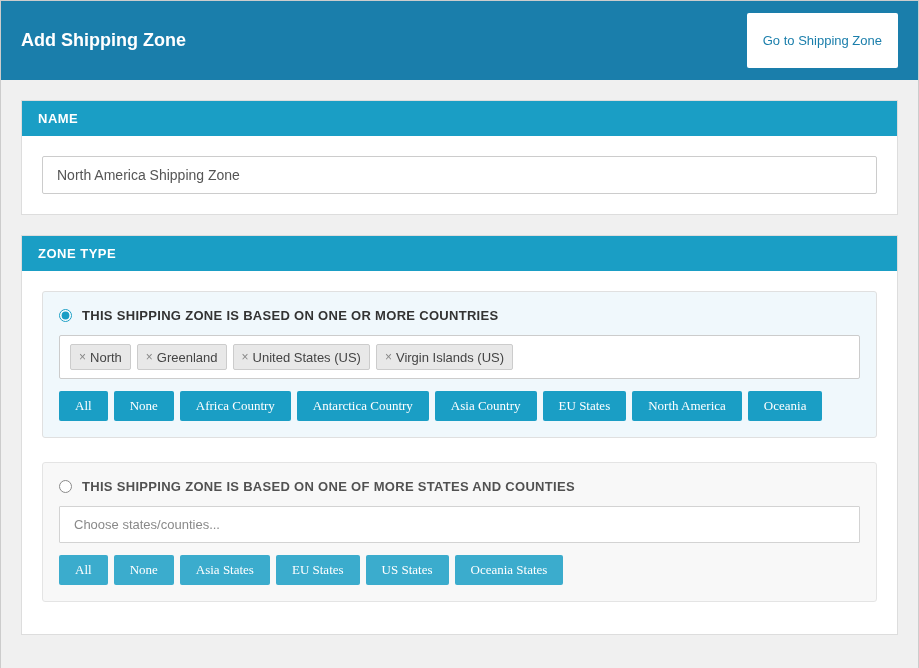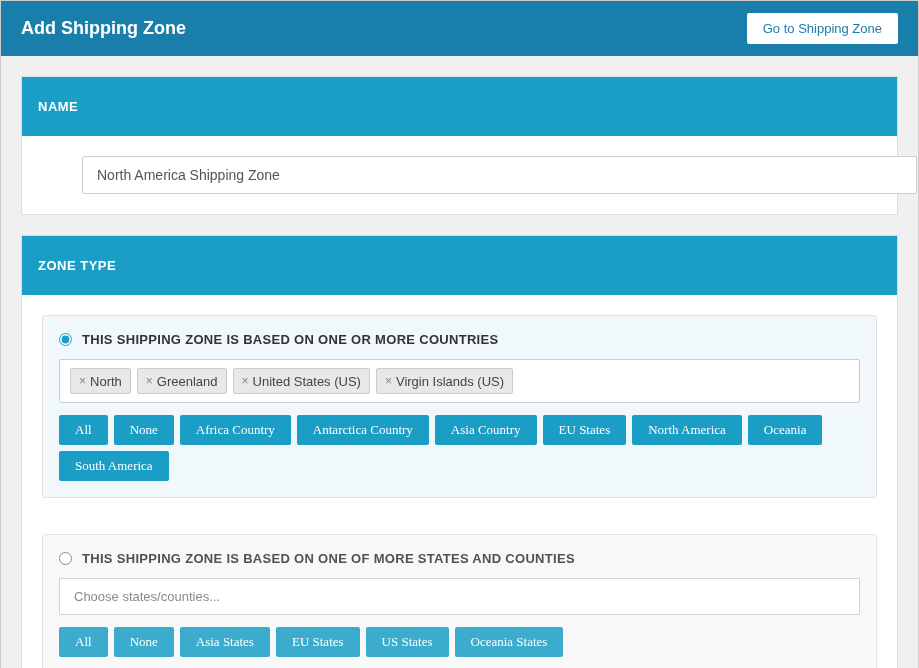--- a/index.html
+++ b/index.html
@@ -24,53 +24,52 @@
     }
     .header-title {
       color: #fff;
       font-size: 18px;
       font-weight: bold;
     }
     .header-btn {
       background: #fff;
       color: #1a7eab;
       border: none;
-      padding: 8px 16px;
+      padding: 20px 16px;
       font-size: 13px;
       cursor: pointer;
       border-radius: 2px;
     }
     .content {
       padding: 20px;
     }
     .section {
       background: #fff;
       border: 1px solid #ddd;
       margin-bottom: 20px;
     }
     .section-header {
       background: #1a9ec5;
       color: #fff;
-      padding: 22px 16px;
+      padding: 10px 16px;
       font-size: 13px;
       font-weight: bold;
       letter-spacing: 0.5px;
     }
     .section-body {
       padding: 20px;
     }
     .name-input {
       width: 100%;
       padding: 10px 14px;
       border: 1px solid #ccc;
       font-size: 14px;
       color: #555;
       outline: none;
       border-radius: 2px;
-      margin-left: 40px;
     }
     .zone-option {
       background: #f7f7f7;
       border: 1px solid #e0e0e0;
       border-radius: 3px;
       padding: 16px;
       margin-bottom: 12px;
     }
     .zone-option.active {
       background: #f0f8fc;
@@ -143,21 +142,21 @@
       font-size: 13px;
       color: #aaa;
       border-radius: 1px;
       outline: none;
       background: #fff;
       margin-bottom: 12px;
     }
     .zone-options-wrapper {
       display: flex;
       flex-direction: column;
-      gap: 24px;
+      gap: 12px;
     }
   </style>
 </head>
 <body>
 
 <div class="window">
 
   <div class="header">
     <span class="header-title">Add Shipping Zone</span>
     <button class="header-btn">Go to Shipping Zone</button>
@@ -202,21 +201,20 @@
             </div>
             <div class="btn-group">
               <button class="btn">All</button>
               <button class="btn">None</button>
               <button class="btn">Africa Country</button>
               <button class="btn">Antarctica Country</button>
               <button class="btn">Asia Country</button>
               <button class="btn">EU States</button>
               <button class="btn">North America</button>
               <button class="btn">Oceania</button>
-              <button class="btn">South America</button>
             </div>
           </div>
 
           <div class="zone-option inactive">
             <div class="radio-row">
               <input type="radio" name="zone-type" id="zone-states" style="">
               <label class="radio-label" for="zone-states">THIS SHIPPING ZONE IS BASED ON ONE OF MORE STATES AND COUNTIES</label>
             </div>
             <input class="states-input" type="text" placeholder="Choose states/counties..." style="">
             <div class="btn-group">

